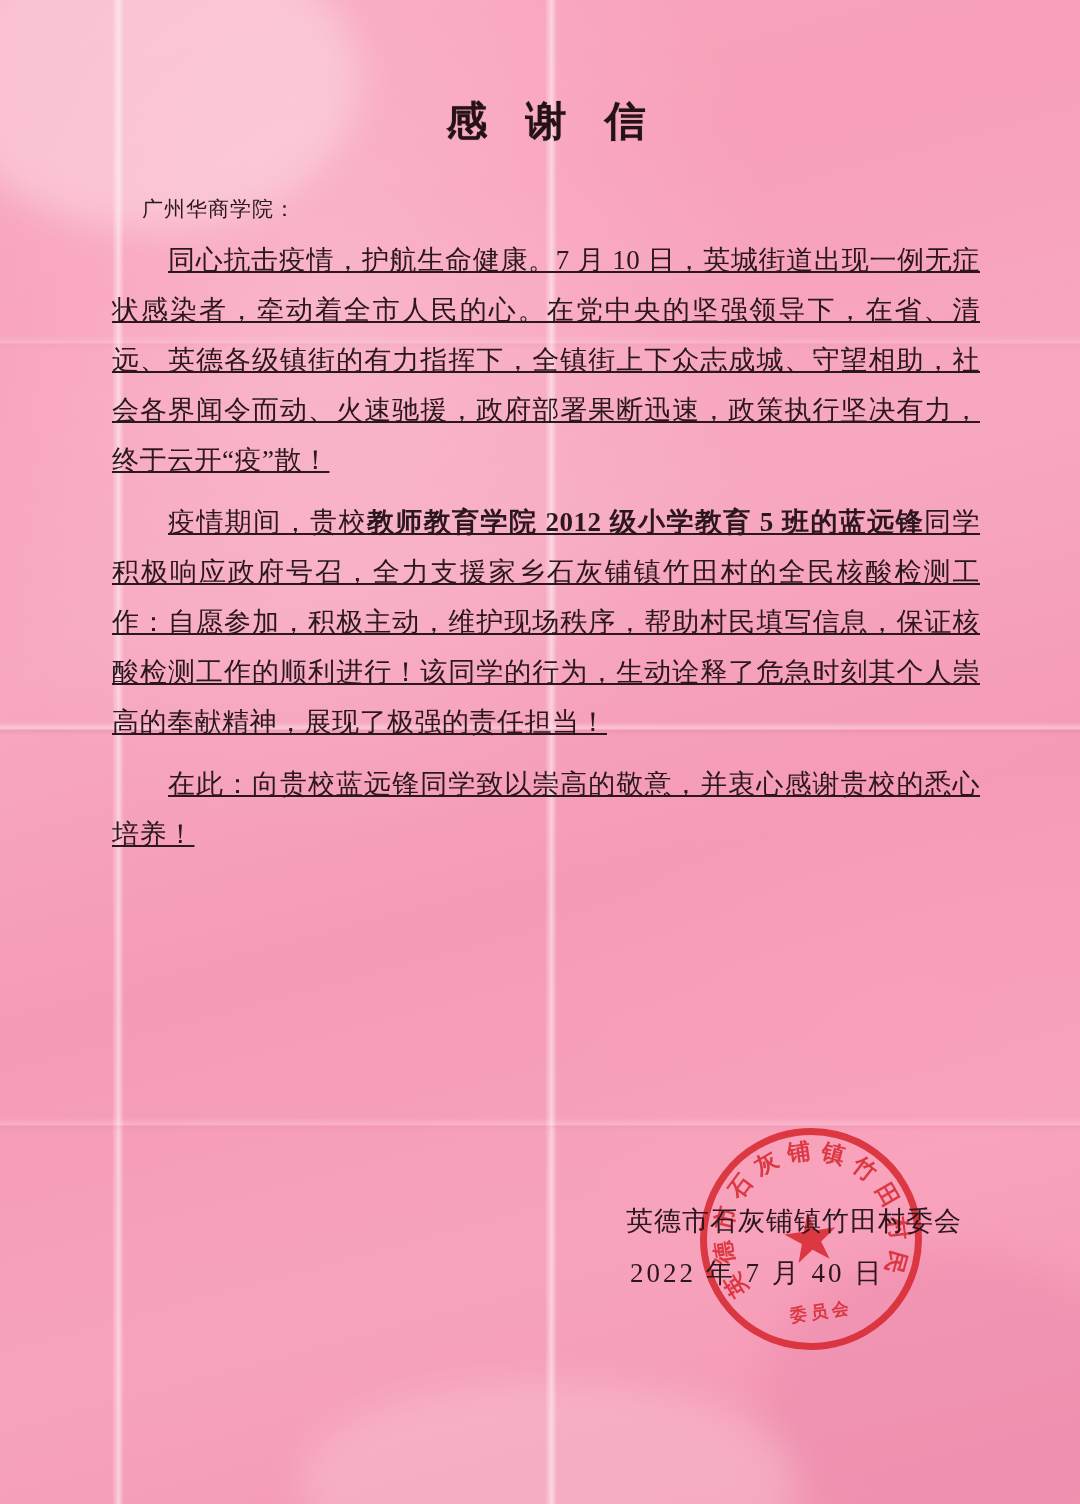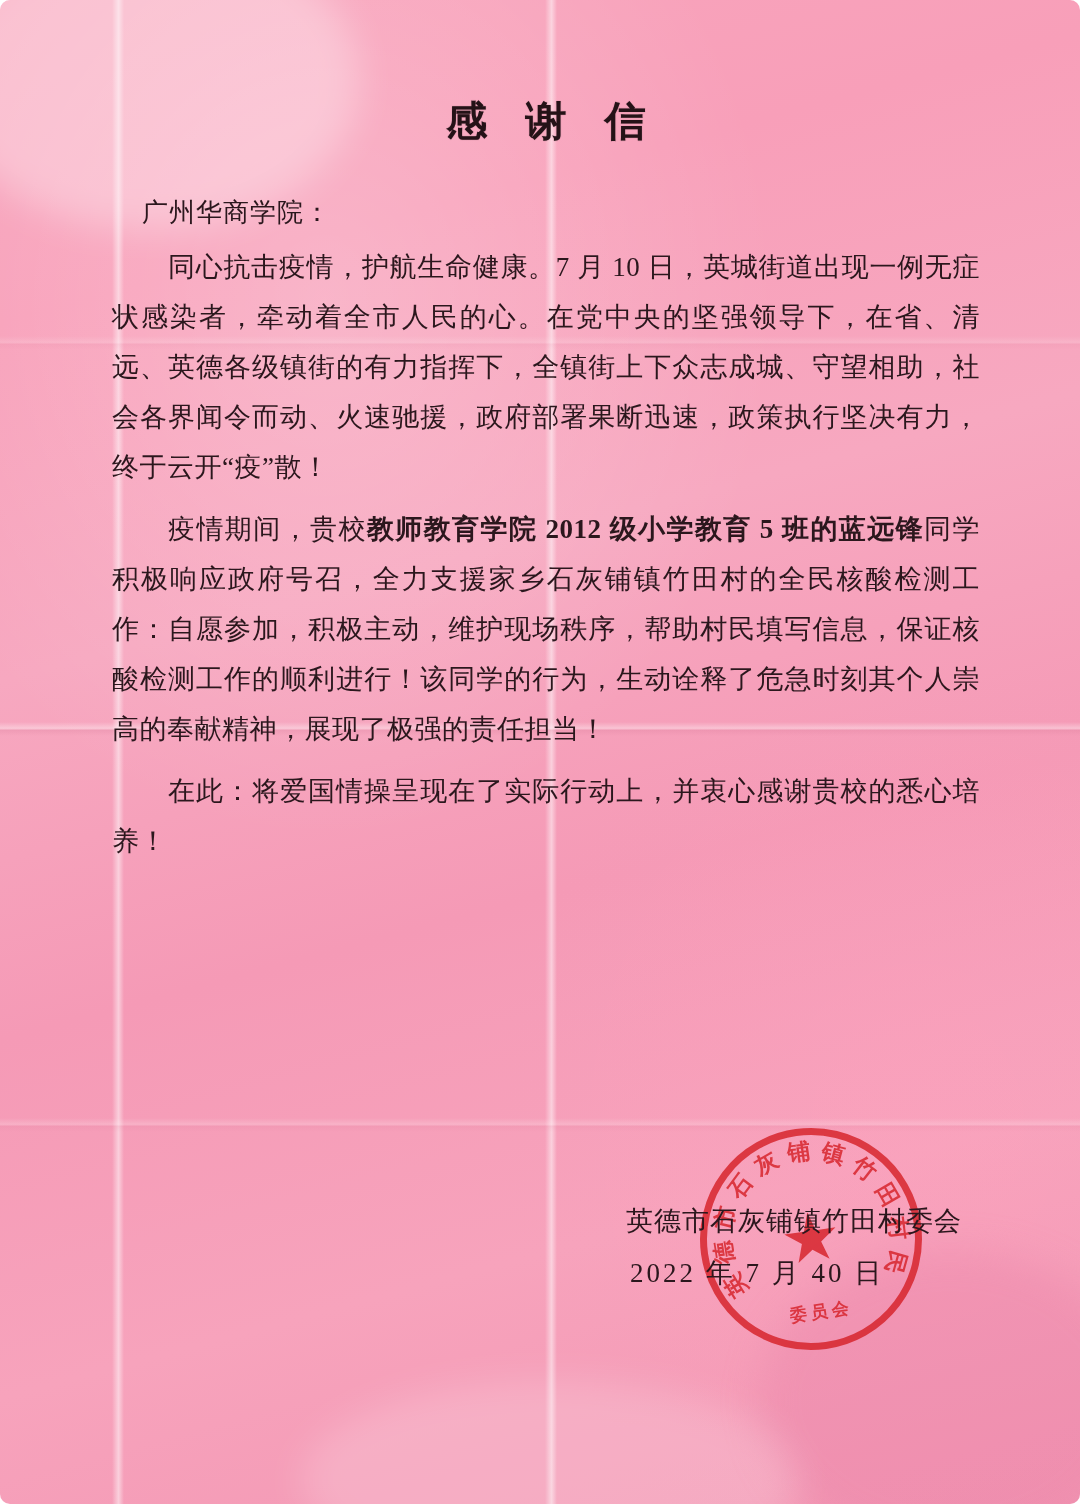--- a/index.html
+++ b/index.html
@@ -17,21 +17,20 @@
   
   #paper {
     position: relative;
     width: 1080px;
     height: 1504px;
     background:
       radial-gradient(ellipse 70% 60% at 30% 20%, rgba(255,255,255,0.22), rgba(255,255,255,0) 60%),
       radial-gradient(ellipse 60% 50% at 85% 75%, rgba(255,160,190,0.25), rgba(255,255,255,0) 65%),
       linear-gradient(165deg, #f8a6bd 0%, #f89fb9 18%, #f7a8c0 38%, #f59ab6 58%, #f7a3bc 78%, #f295b2 100%);
     overflow: hidden;
-    border-radius: 10px;
   }
 
   
   .crease-v {
     position: absolute;
     top: 0;
     bottom: 0;
     width: 12px;
     background: linear-gradient(to right, rgba(255,255,255,0) 0%, rgba(255,255,255,0.42) 45%, rgba(255,255,255,0.5) 55%, rgba(255,255,255,0) 100%);
     pointer-events: none;
@@ -67,34 +66,35 @@
     letter-spacing: 14px;
     margin: 94px 0 0 0;
     padding-left: 14px;
     color: #241217;
     font-family: "Liberation Serif", serif;
     text-shadow: 0 0 1px rgba(40,20,28,0.45);
   }
 
   #salutation {
     margin: 46px 0 0 30px;
-    font-size: 26px;
+    font-size: 21px;
     letter-spacing: 1px;
     color: #2b171d;
   }
 
   .para {
     margin: 12px 0 0 0;
     font-size: 27px;
     line-height: 50px;
     text-align: justify;
     text-justify: inter-ideograph;
     text-indent: 56px;
     color: #2b171d;
     letter-spacing: 0.5px;
+    text-decoration: underline;
   }
 
   #signature-block {
     position: absolute;
     right: 118px;
     top: 1195px;
     text-align: left;
     font-size: 27px;
     line-height: 52px;
     color: #2b171d;
@@ -175,21 +175,21 @@
   <div class="blotch" style="left:300px; top:1380px; width:500px; height:200px; background:rgba(255,255,255,0.18);"></div>
 
   <div id="content">
 
     <h1 id="doc-title">感 谢 信</h1>
 
     <div id="salutation">广州华商学院：</div>
 
     <p class="para">同心抗击疫情，护航生命健康。7 月 10 日，英城街道出现一例无症状感染者，牵动着全市人民的心。在党中央的坚强领导下，在省、清远、英德各级镇街的有力指挥下，全镇街上下众志成城、守望相助，社会各界闻令而动、火速驰援，政府部署果断迅速，政策执行坚决有力，终于云开“疫”散！</p>
     <p class="para">疫情期间，贵校<b>教师教育学院 2012 级小学教育 5 班的蓝远锋</b>同学积极响应政府号召，全力支援家乡石灰铺镇竹田村的全民核酸检测工作：自愿参加，积极主动，维护现场秩序，帮助村民填写信息，保证核酸检测工作的顺利进行！该同学的行为，生动诠释了危急时刻其个人崇高的奉献精神，展现了极强的责任担当！</p>
-    <p class="para">在此：将爱国情操呈现在了实际行动上，并衷心感谢贵校的悉心培养！</p>
+    <p class="para">在此：向贵校蓝远锋同学致以崇高的敬意，并衷心感谢贵校的悉心培养！</p>
 
   </div>
 
   <div id="seal">
     <div class="ring"></div>
     <div class="star"></div>
     <div class="seal-text" id="seal-arc">
         <span style="transform: translate(-80.6175px, 35.2819px) rotate(-113.636deg) translate(-50%, -50%);">英</span>
         <span style="transform: translate(-87.9889px, 1.3962px) rotate(-90.9091deg) translate(-50%, -50%);">德</span>
         <span style="transform: translate(-81.6964px, -32.7063px) rotate(-68.1818deg) translate(-50%, -50%);">市</span>

